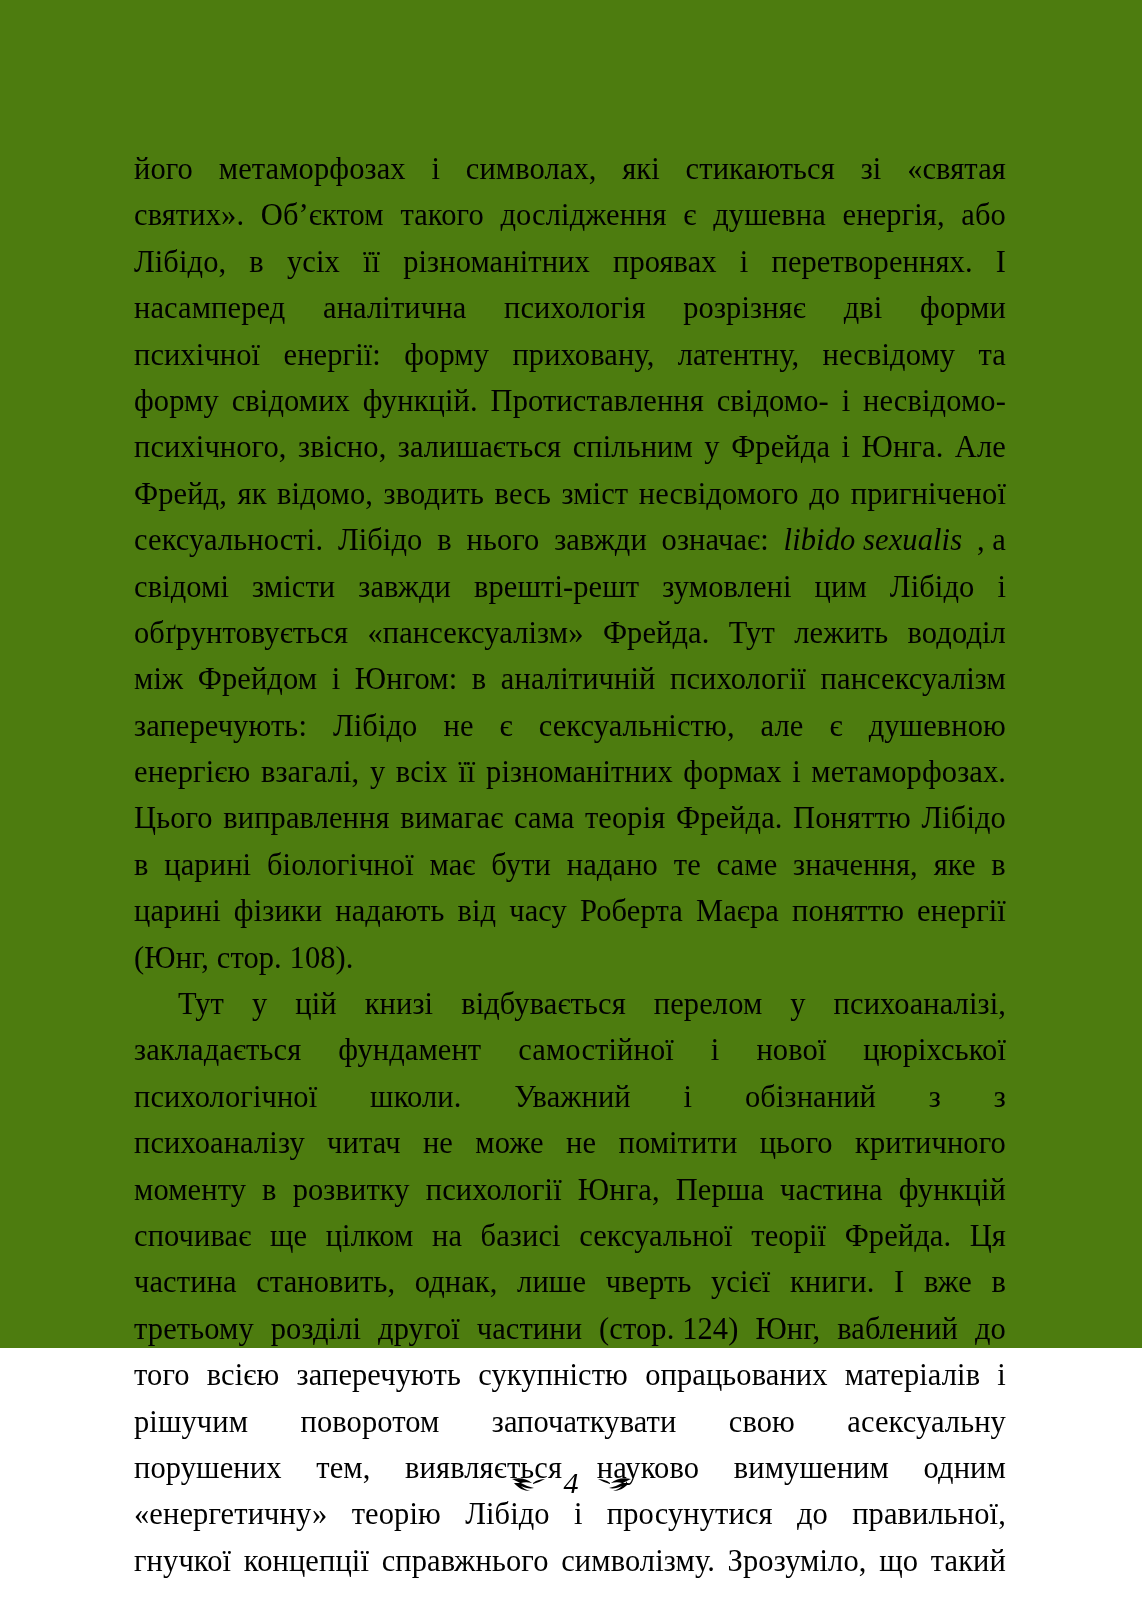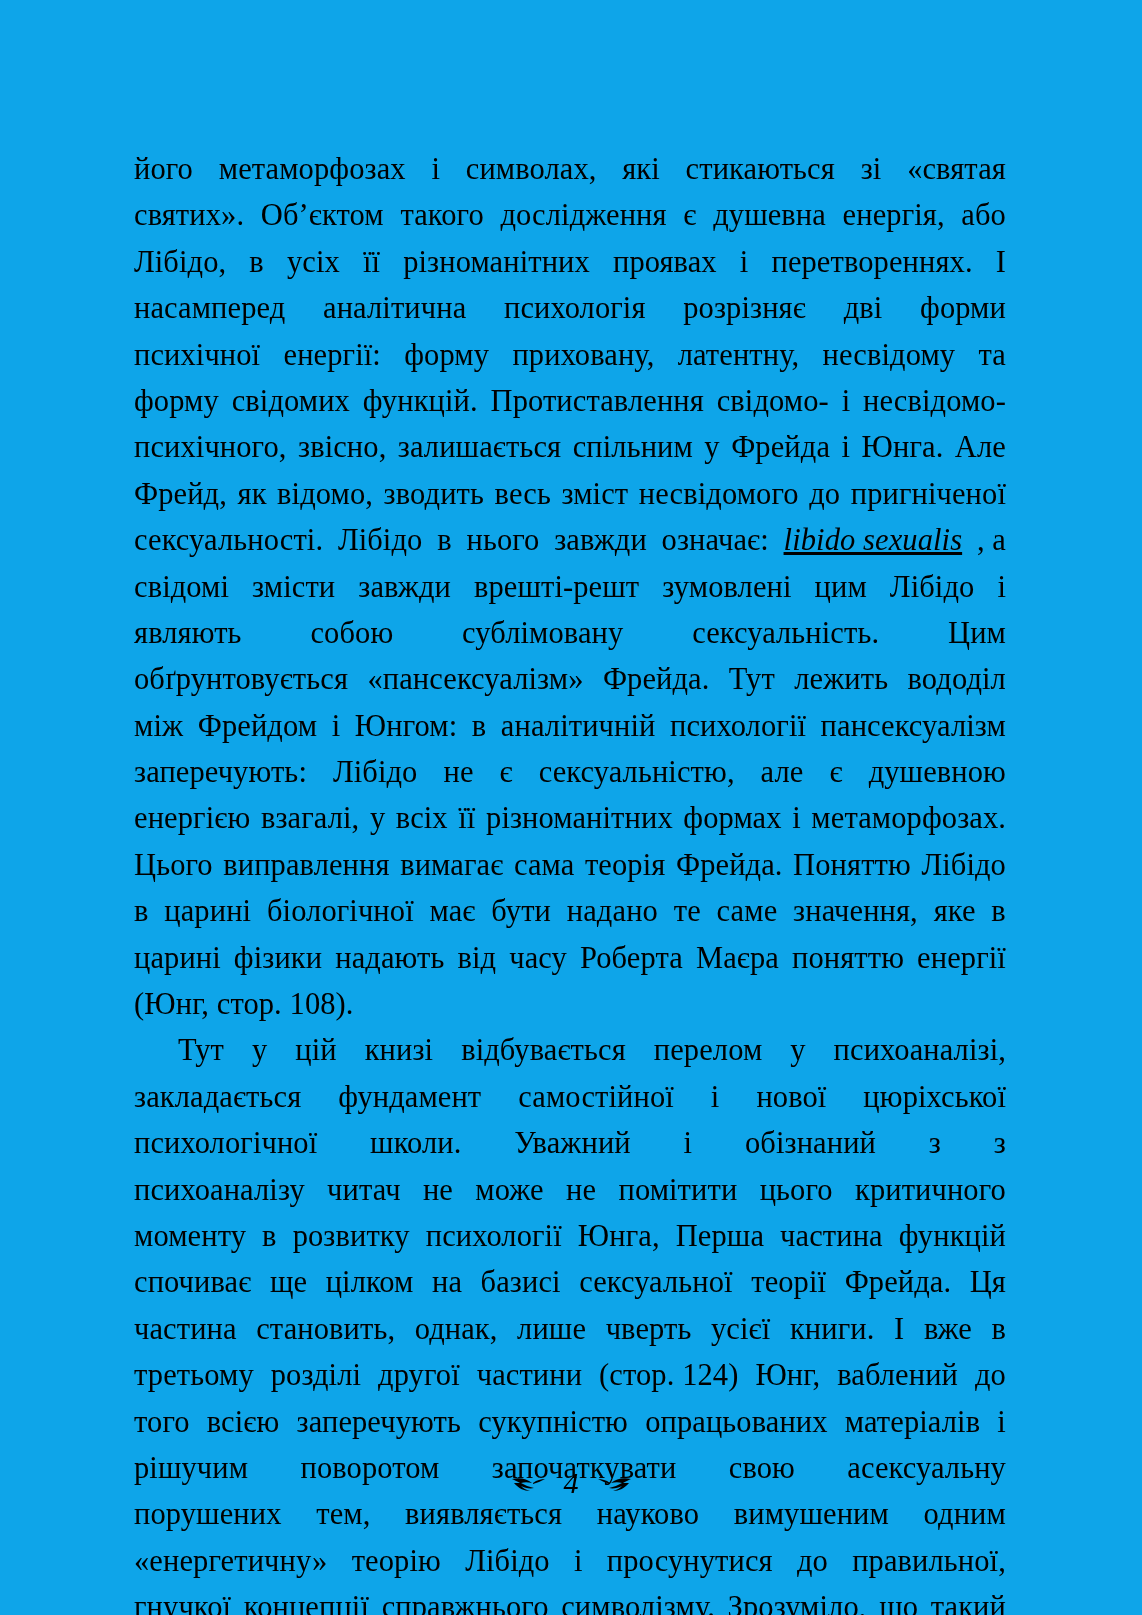--- a/index.html
+++ b/index.html
@@ -10,22 +10,22 @@
     width: 1142px;
     height: 1615px;
     background: #ffffff;
     font-family: "Liberation Serif", "DejaVu Serif", serif;
     color: #000000;
     overflow: hidden;
   }
   .page {
     position: relative;
     width: 1142px;
-    height: 1615px;
-    background: #0ea5e9;
+    height: 1348px;
+    background: #4d7c0f;
   }
   .textblock {
     position: absolute;
     left: 134px;
     top: 146px;
     width: 872px;
   }
   
   .ln {
     display: flex;
@@ -46,21 +46,20 @@
     white-space: pre;
   }
   .ln.indent {
     padding-left: 0;
   }
   .ln.indent > span:first-child {
     margin-left: 44px;
   }
   .it {
     font-style: italic;
-    text-decoration: underline;
   }
 
   .footer {
     position: absolute;
     left: 0;
     top: 1468px;
     width: 1142px;
     display: flex;
     align-items: center;
     justify-content: center;
@@ -89,21 +88,20 @@
       <div class="ln"><span>його</span><span>метаморфозах</span><span>і</span><span>символах,</span><span>які</span><span>стикаються</span><span>зі</span><span>«святая</span></div>
       <div class="ln"><span>святих».</span><span>Об’єктом</span><span>такого</span><span>дослідження</span><span>є</span><span>душевна</span><span>енергія,</span><span>або</span></div>
       <div class="ln"><span>Лібідо,</span><span>в</span><span>усіх</span><span>її</span><span>різноманітних</span><span>проявах</span><span>і</span><span>перетвореннях.</span><span>І</span></div>
       <div class="ln"><span>насамперед</span><span>аналітична</span><span>психологія</span><span>розрізняє</span><span>дві</span><span>форми</span></div>
       <div class="ln"><span>психічної</span><span>енергії:</span><span>форму</span><span>приховану,</span><span>латентну,</span><span>несвідому</span><span>та</span></div>
       <div class="ln"><span>форму</span><span>свідомих</span><span>функцій.</span><span>Протиставлення</span><span>свідомо-</span><span>і</span><span>несвідомо-</span></div>
       <div class="ln"><span>психічного,</span><span>звісно,</span><span>залишається</span><span>спільним</span><span>у</span><span>Фрейда</span><span>і</span><span>Юнга.</span><span>Але</span></div>
       <div class="ln"><span>Фрейд,</span><span>як</span><span>відомо,</span><span>зводить</span><span>весь</span><span>зміст</span><span>несвідомого</span><span>до</span><span>пригніченої</span></div>
       <div class="ln"><span>сексуальності.</span><span>Лібідо</span><span>в</span><span>нього</span><span>завжди</span><span>означає:</span><span class="it">libido sexualis</span><span>, а</span></div>
       <div class="ln"><span>свідомі</span><span>змісти</span><span>завжди</span><span>врешті-решт</span><span>зумовлені</span><span>цим</span><span>Лібідо</span><span>і</span></div>
-      <div class="ln"><span>являють</span><span>собою</span><span>сублімовану</span><span>сексуальність.</span><span>Цим</span></div>
       <div class="ln"><span>обґрунтовується</span><span>«пансексуалізм»</span><span>Фрейда.</span><span>Тут</span><span>лежить</span><span>вододіл</span></div>
       <div class="ln"><span>між</span><span>Фрейдом</span><span>і</span><span>Юнгом:</span><span>в</span><span>аналітичній</span><span>психології</span><span>пансексуалізм</span></div>
       <div class="ln"><span>заперечують:</span><span>Лібідо</span><span>не</span><span>є</span><span>сексуальністю,</span><span>але</span><span>є</span><span>душевною</span></div>
       <div class="ln"><span>енергією</span><span>взагалі,</span><span>у</span><span>всіх</span><span>її</span><span>різноманітних</span><span>формах</span><span>і</span><span>метаморфозах.</span></div>
       <div class="ln"><span>Цього</span><span>виправлення</span><span>вимагає</span><span>сама</span><span>теорія</span><span>Фрейда.</span><span>Поняттю</span><span>Лібідо</span></div>
       <div class="ln"><span>в</span><span>царині</span><span>біологічної</span><span>має</span><span>бути</span><span>надано</span><span>те</span><span>саме</span><span>значення,</span><span>яке</span><span>в</span></div>
       <div class="ln"><span>царині</span><span>фізики</span><span>надають</span><span>від</span><span>часу</span><span>Роберта</span><span>Маєра</span><span>поняттю</span><span>енергії</span></div>
       <div class="ln last"><span>(Юнг, стор. 108).</span></div>
       <div class="ln indent"><span>Тут</span><span>у</span><span>цій</span><span>книзі</span><span>відбувається</span><span>перелом</span><span>у</span><span>психоаналізі,</span></div>
       <div class="ln"><span>закладається</span><span>фундамент</span><span>самостійної</span><span>і</span><span>нової</span><span>цюріхської</span></div>

